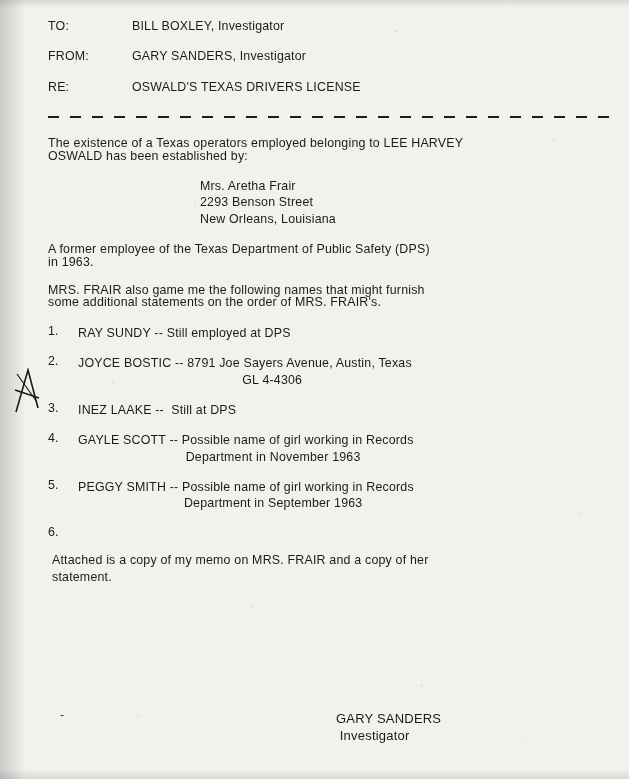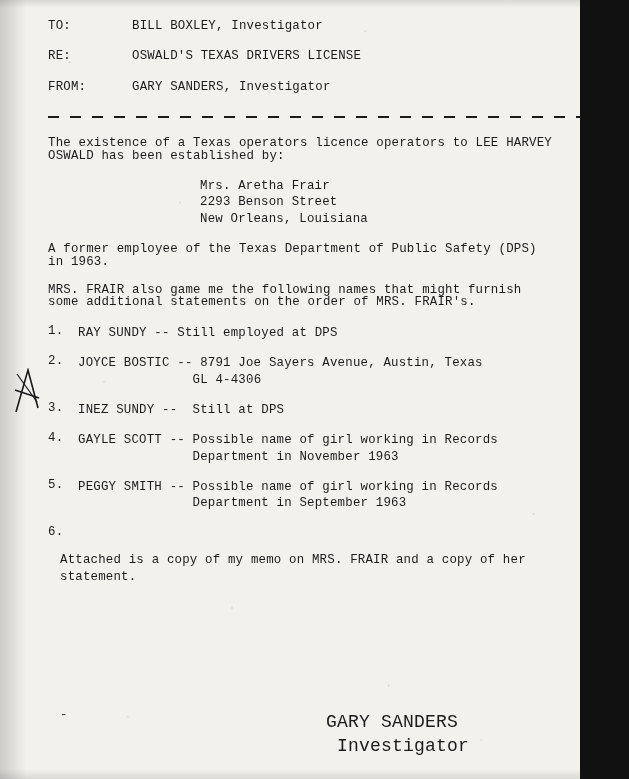--- a/index.html
+++ b/index.html
@@ -2,25 +2,25 @@
 <html><head>
 <meta charset="utf-8">
 <style>
   html, body {
     margin: 0;
     padding: 0;
     background: #111;
   }
   .page {
     position: relative;
-    width: 580px;
+    width: 629px;
     height: 779px;
     background: #f2f1ee;
     overflow: hidden;
-    font-family: Liberation Mono, monospace;
+    font-family: Liberation Sans, sans-serif;
     color: #1b1b1b;
   }
   
   .grain {
     position: absolute;
     inset: 0;
     pointer-events: none;
     background:
       radial-gradient(circle at 12% 8%, rgba(0,0,0,0.10) 0 1px, transparent 1.4px),
       radial-gradient(circle at 63% 4%, rgba(0,0,0,0.08) 0 1px, transparent 1.4px),
@@ -117,35 +117,36 @@
     margin-bottom: 14px;
   }
   ol.list li .num {
     width: 30px;
     flex: 0 0 30px;
     white-space: pre;
   }
   ol.list li .txt {
     white-space: pre-wrap;
     line-height: 1.32;
+    text-align: center;
   }
 
   .closing {
-    margin: 6px 0 0 12px;
+    margin: 6px 0 0 4px;
     white-space: pre-wrap;
     line-height: 1.32;
   }
 
   .signature {
     position: absolute;
-    left: 326px;
+    left: 336px;
     top: 710px;
     white-space: pre-wrap;
     line-height: 1.34;
-    font-size: 18px;
+    font-size: 13px;
     letter-spacing: 0.2px;
   }
 
   
   .margin-mark {
     position: absolute;
     left: 14px;
     top: 368px;
     width: 26px;
     height: 46px;
@@ -164,32 +165,32 @@
 <div class="page">
 
   <div class="body-text">
 
     <div class="hdr-row">
       <span class="hdr-label">TO:</span>
       <span class="hdr-value">BILL BOXLEY, Investigator</span>
     </div>
 
     <div class="hdr-row">
+      <span class="hdr-label">FROM:</span>
+      <span class="hdr-value">GARY SANDERS, Investigator</span>
+    </div>
+
+    <div class="hdr-row">
       <span class="hdr-label">RE:</span>
       <span class="hdr-value">OSWALD'S TEXAS DRIVERS LICENSE</span>
     </div>
 
-    <div class="hdr-row">
-      <span class="hdr-label">FROM:</span>
-      <span class="hdr-value">GARY SANDERS, Investigator</span>
-    </div>
-
     <div class="rule"></div>
 
-    <p class="para">The existence of a Texas operators licence operators to LEE HARVEY
+    <p class="para">The existence of a Texas operators employed belonging to LEE HARVEY
 OSWALD has been established by:</p>
 
     <div class="addr">Mrs. Aretha Frair
 2293 Benson Street
 New Orleans, Louisiana</div>
 
     <p class="para">A former employee of the Texas Department of Public Safety (DPS)
 in 1963.</p>
 
     <p class="para">MRS. FRAIR also game me the following names that might furnish
@@ -200,21 +201,21 @@
         <span class="num">1.</span>
         <span class="txt">RAY SUNDY -- Still employed at DPS</span>
       </li>
       <li>
         <span class="num">2.</span>
         <span class="txt">JOYCE BOSTIC -- 8791 Joe Sayers Avenue, Austin, Texas
                GL 4-4306</span>
       </li>
       <li>
         <span class="num">3.</span>
-        <span class="txt">INEZ SUNDY --  Still at DPS</span>
+        <span class="txt">INEZ LAAKE --  Still at DPS</span>
       </li>
       <li>
         <span class="num">4.</span>
         <span class="txt">GAYLE SCOTT -- Possible name of girl working in Records
                Department in November 1963</span>
       </li>
       <li>
         <span class="num">5.</span>
         <span class="txt">PEGGY SMITH -- Possible name of girl working in Records
                Department in September 1963</span>

